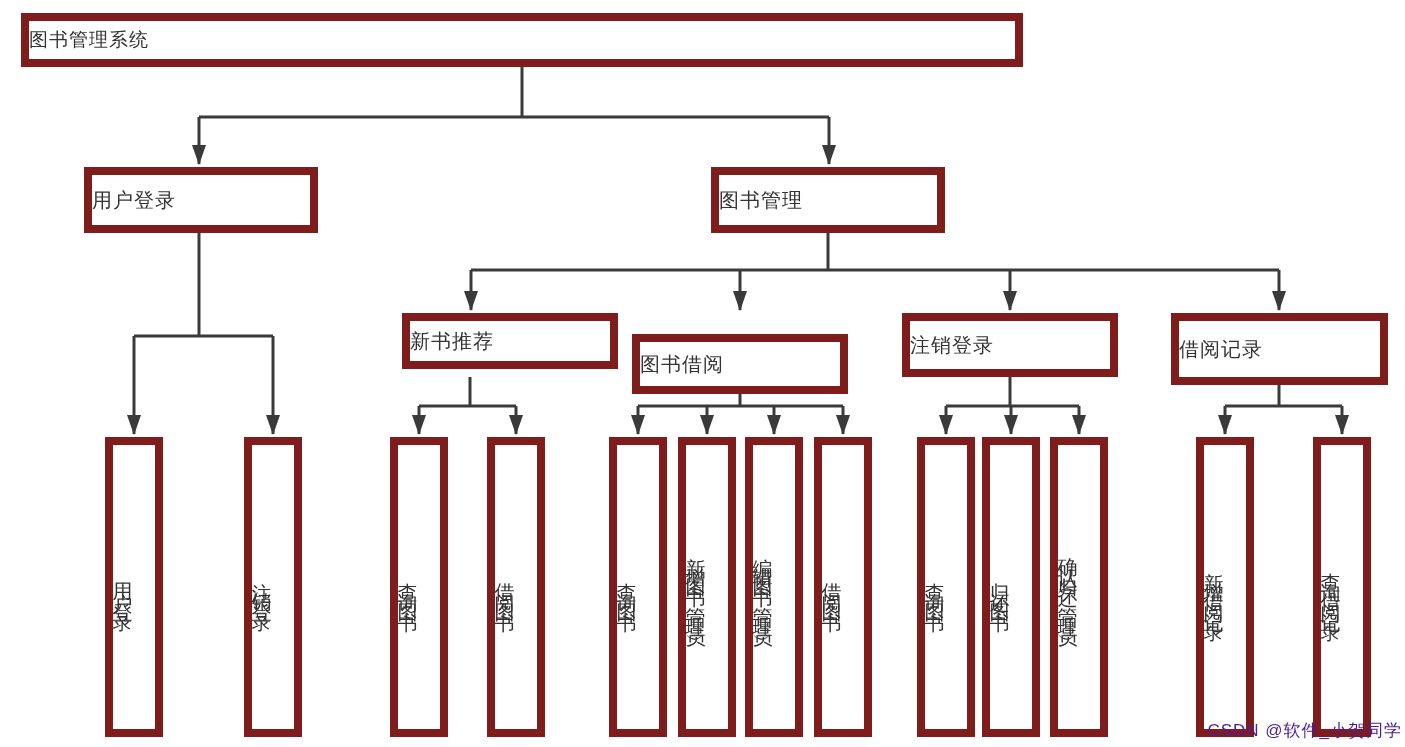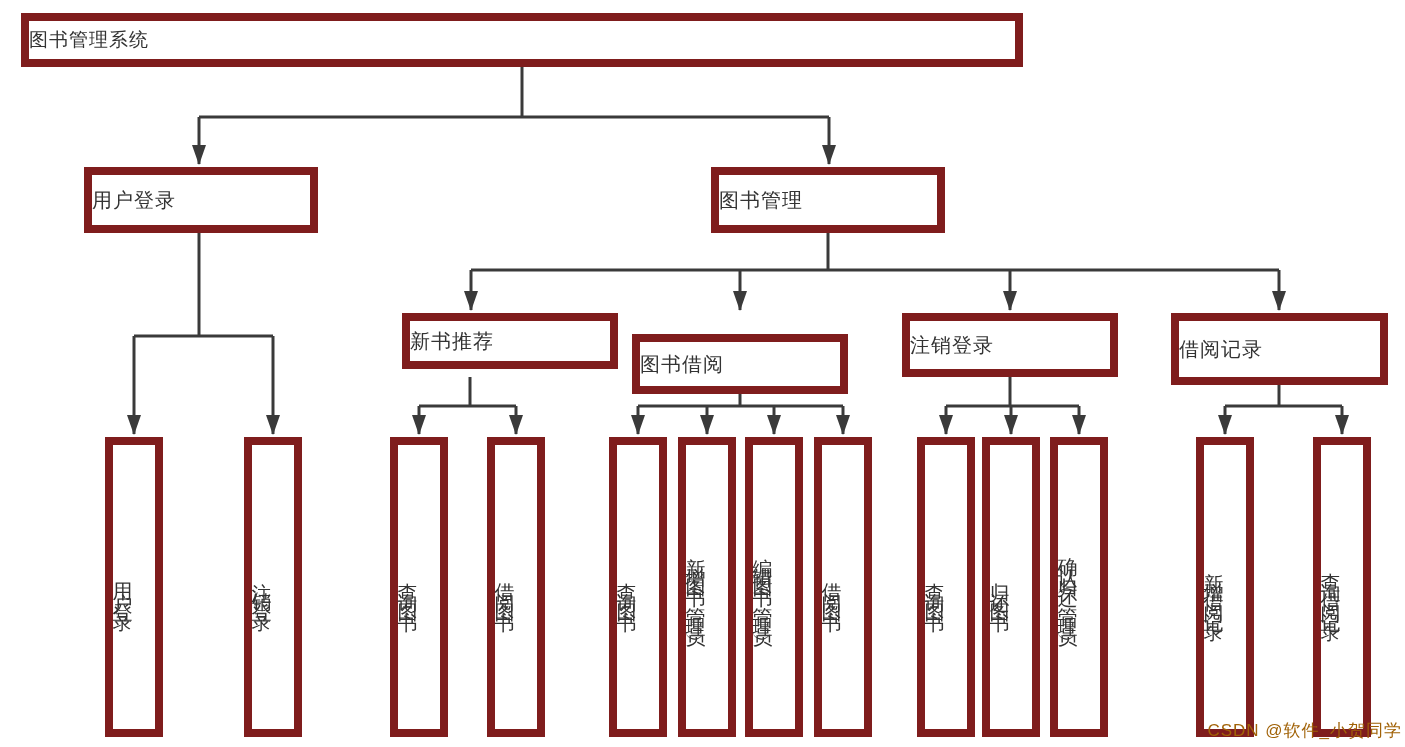--- a/index.html
+++ b/index.html
@@ -14,21 +14,21 @@
     display:flex;align-items:center;justify-content:flex-start;
   }
   .box.h{font-size:20px;letter-spacing:1px;white-space:nowrap;}
   .box.root{font-size:19px;}
   .vtext{
     writing-mode:vertical-rl;text-orientation:mixed;
     font-size:20px;line-height:1;letter-spacing:10px;display:block;
   }
   .watermark{
     position:absolute;right:3px;top:719px;z-index:5;
-    font-size:17px;color:#a16207;letter-spacing:1px;white-space:nowrap;margin-left:44px;
+    font-size:17px;color:#4c1d95;letter-spacing:1px;white-space:nowrap;margin-left:44px;
   }
 </style>
 </head>
 <body>
 
 <div class="canvas">
 
   <svg class="wires" viewBox="0 0 1405 747" xmlns="http://www.w3.org/2000/svg">
     <defs>
       <marker id="arr" viewBox="0 0 20 14" refX="19" refY="7" markerWidth="20" markerHeight="14" markerUnits="userSpaceOnUse" orient="auto">

